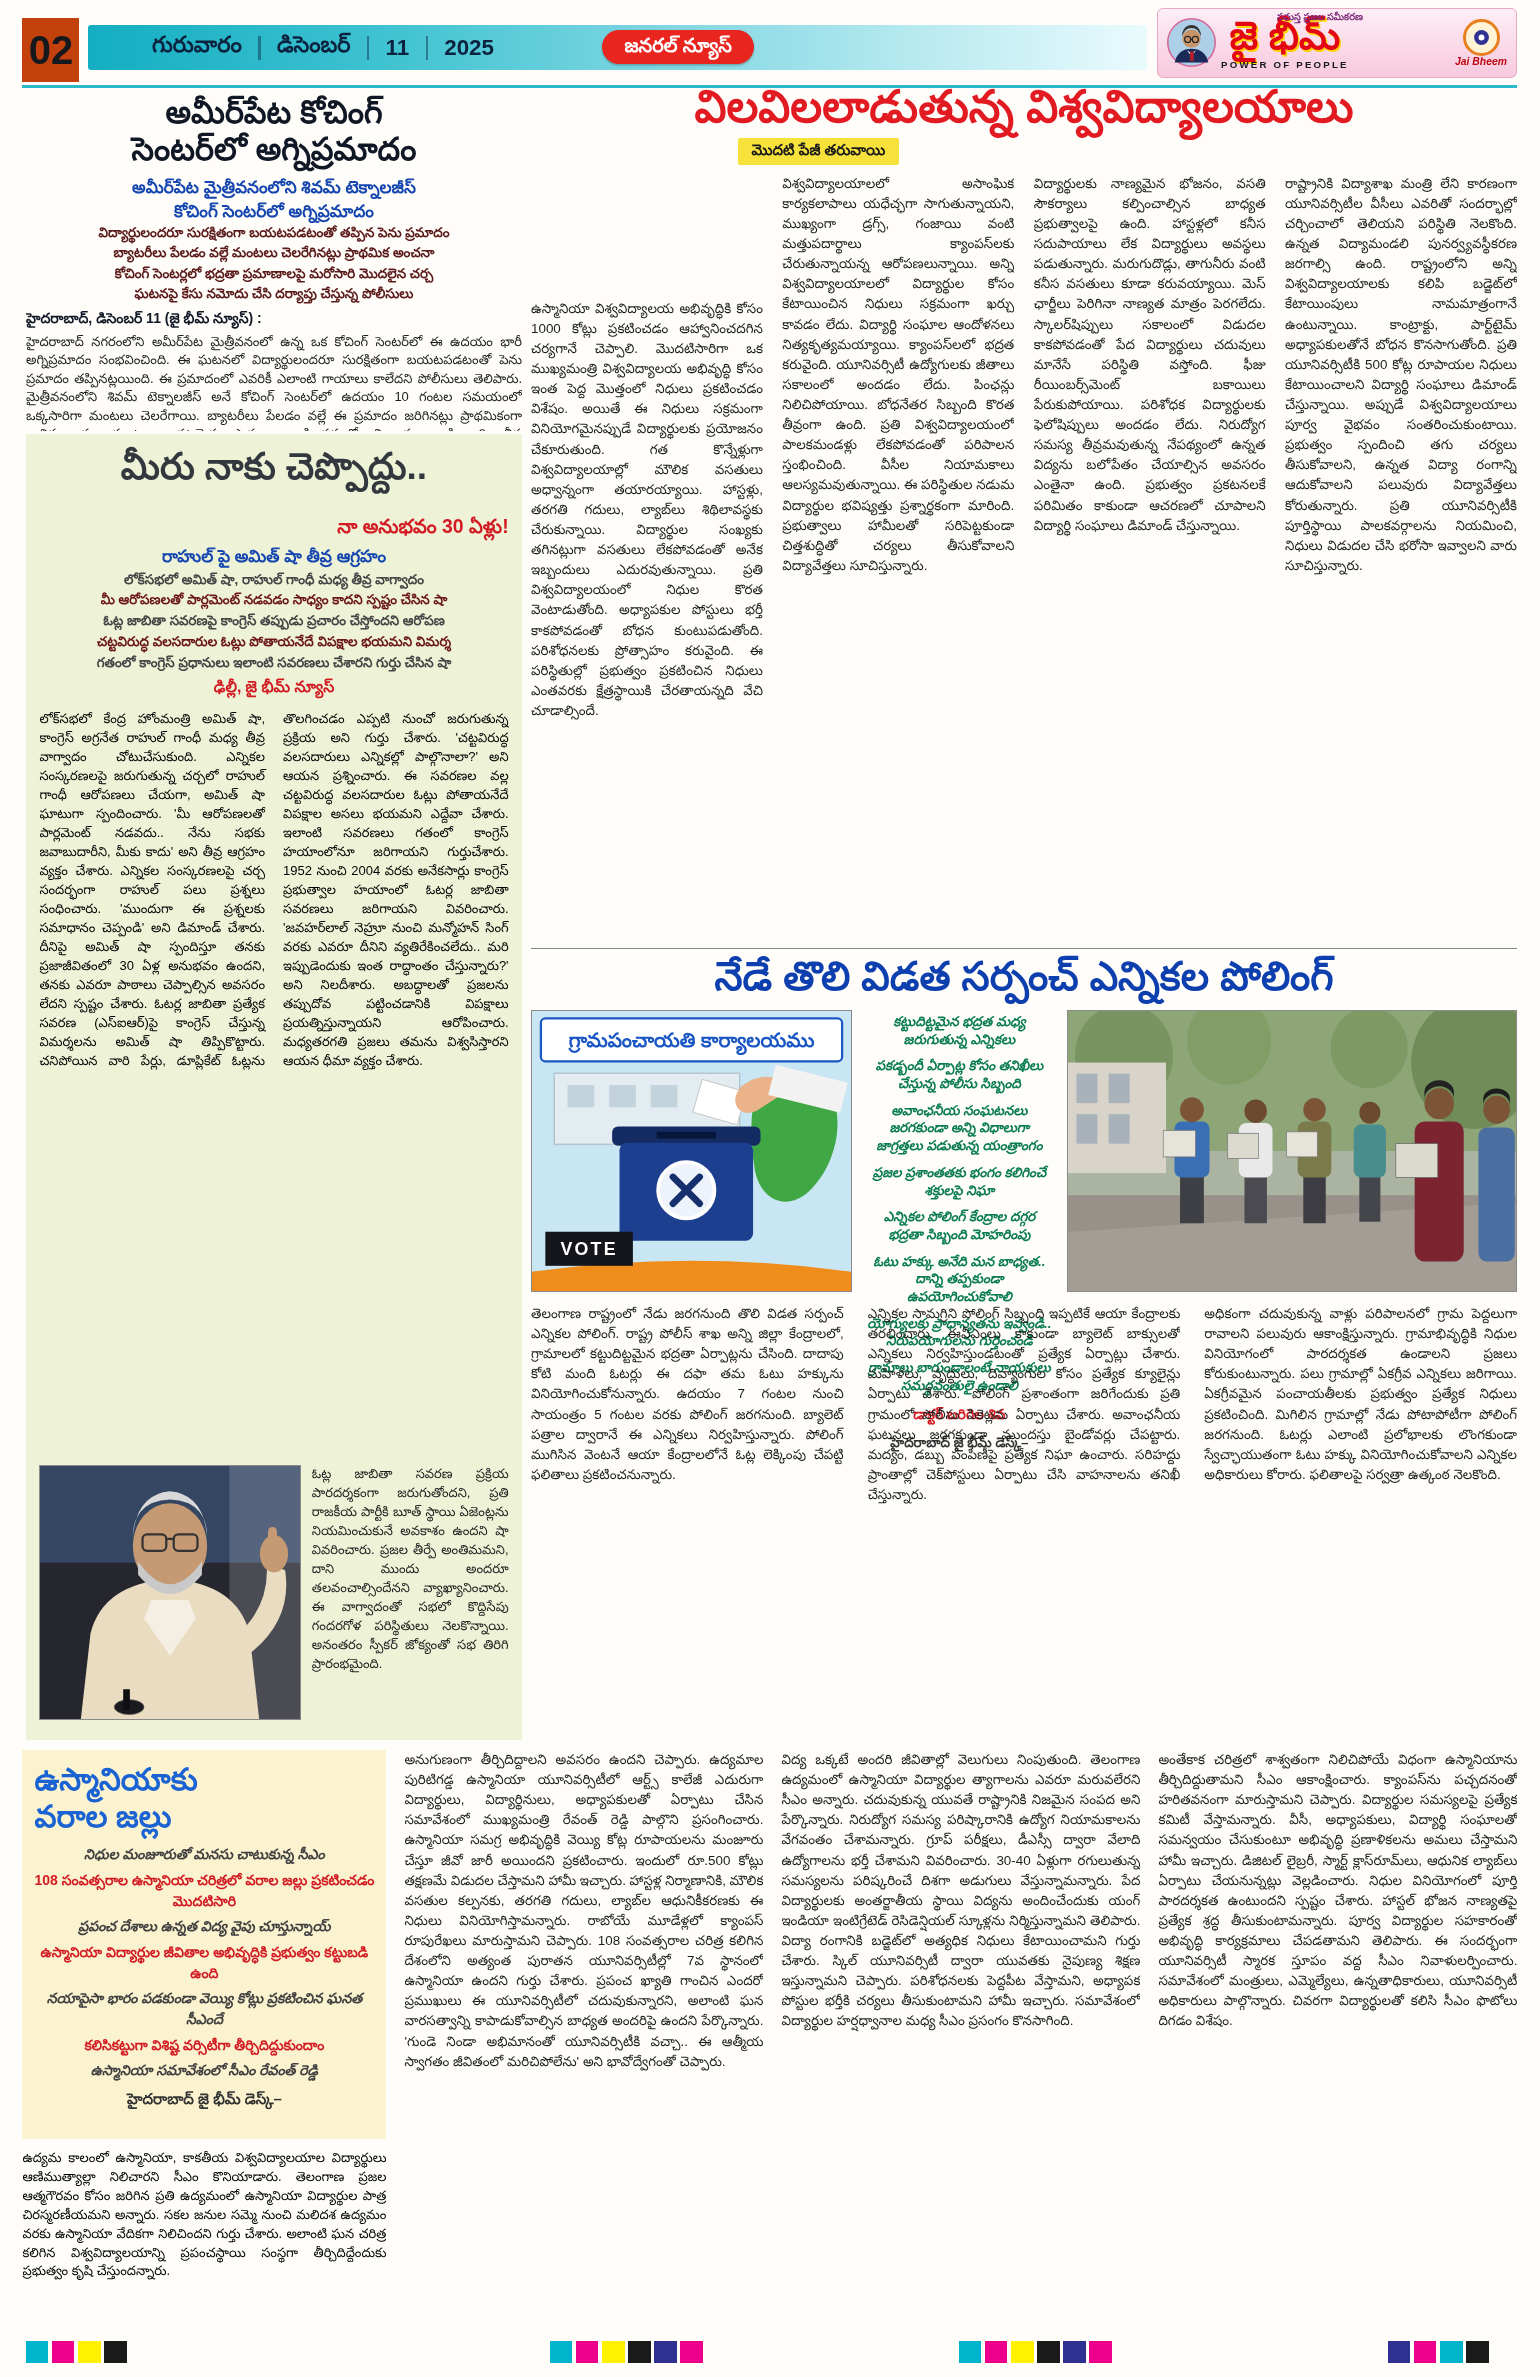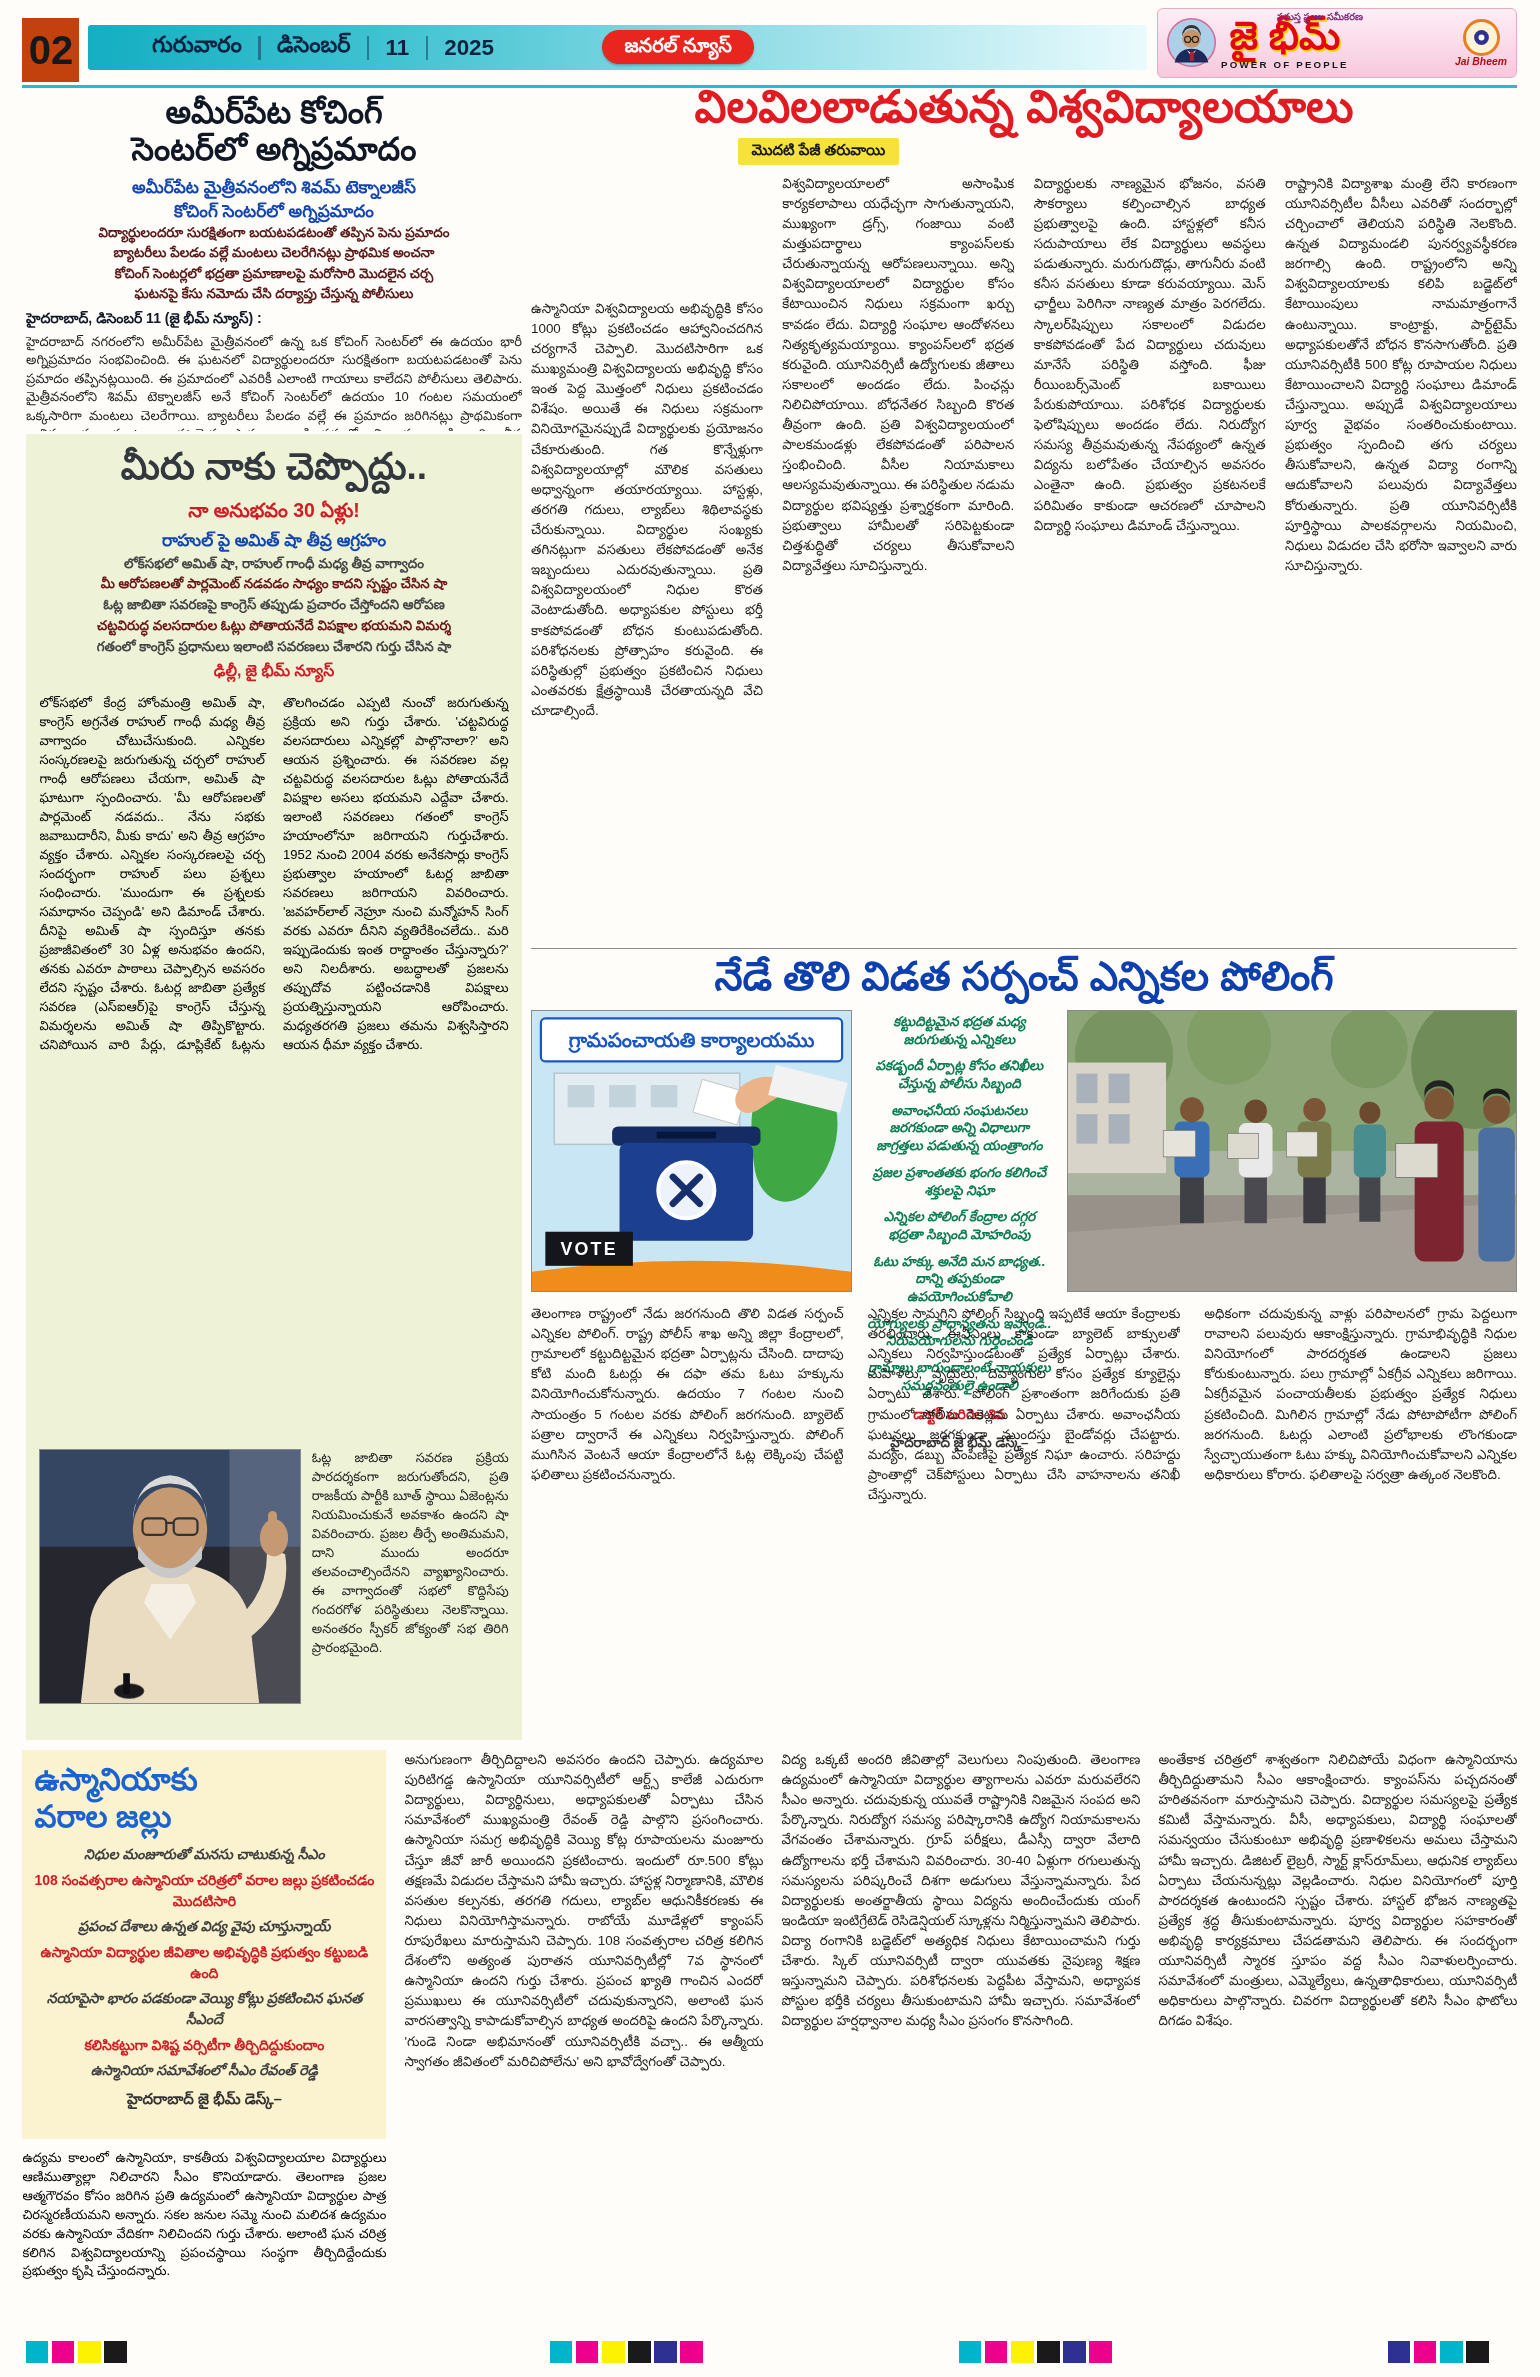--- a/index.html
+++ b/index.html
@@ -38,21 +38,21 @@
   .fire .deck-blue{font-size:17px;font-weight:bold;color:#1546b0;line-height:1.4;}
   .fire .deck-blue.first{margin-top:7.5px;}
   .fire .deck-dark{font-size:13.4px;font-weight:bold;color:#5a1a1a;line-height:1.5;}
   .fire .dateline{font-size:14px;font-weight:bold;color:#101826;text-align:left;margin-top:6px;}
   .fire .body{margin-top:3px;font-size:13px;line-height:1.42;}
 
   
   .meeru{position:absolute;left:26px;top:434px;width:496px;height:1306px;background:#eef3d8;
          padding:12px 13.4px;overflow:hidden;text-align:center;}
   .meeru .h1{font-size:37px;font-weight:bold;color:#33383f;}
-  .meeru .exp{font-size:19.4px;font-weight:bold;color:#d21c24;margin-top:2px;}
+  .meeru .exp{font-size:19.4px;font-weight:bold;color:#d21c24;margin-top:18px;text-align:right;}
   .meeru .anger{font-size:17px;font-weight:bold;color:#1546b0;margin-top:4.5px;}
   .meeru .deck{font-size:13.4px;font-weight:bold;color:#454545;line-height:1.55;}
   .meeru .deck:nth-of-type(odd){color:#6b1616;}
   .meeru .dateline{font-size:15.7px;font-weight:bold;color:#d21c24;margin-top:4.5px;}
   .meeru .cols{margin-top:10.4px;column-count:2;column-gap:18px;height:746px;overflow:hidden;
                font-size:13px;line-height:1.46;text-align:justify;}
   .meeru .bottomrow{display:flex;gap:10.4px;margin-top:9px;height:257px;}
   .meeru .photo{width:262px;height:255px;border:0.7px solid #8a8a8a;background:#26262e;flex:none;}
   .meeru .photo svg{width:100%;height:100%;display:block;}
   .meeru .sidetext{flex:1;overflow:hidden;font-size:13px;line-height:1.46;text-align:justify;}

